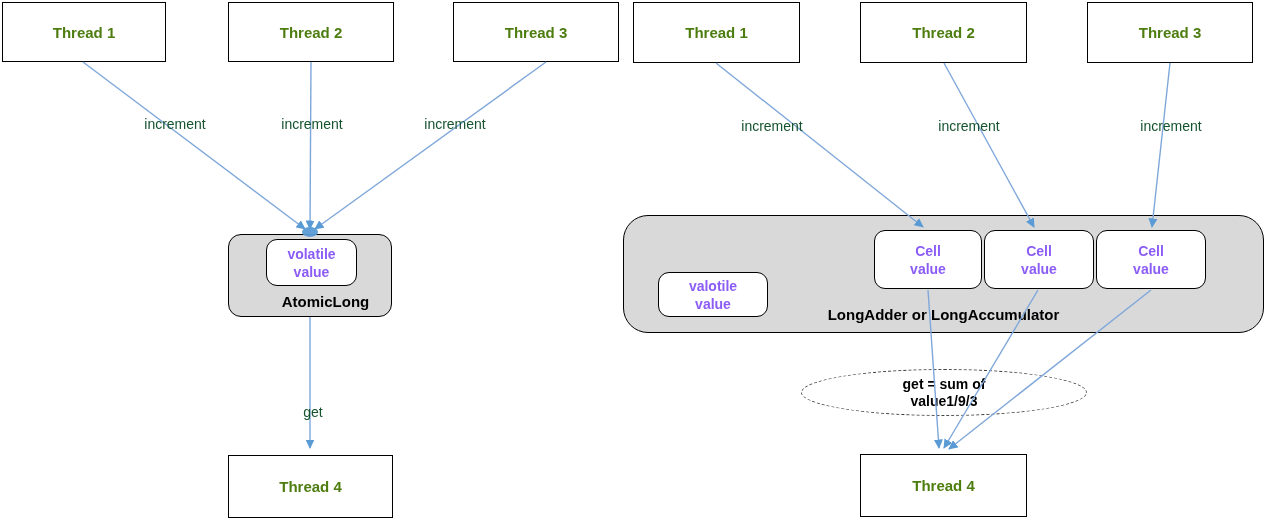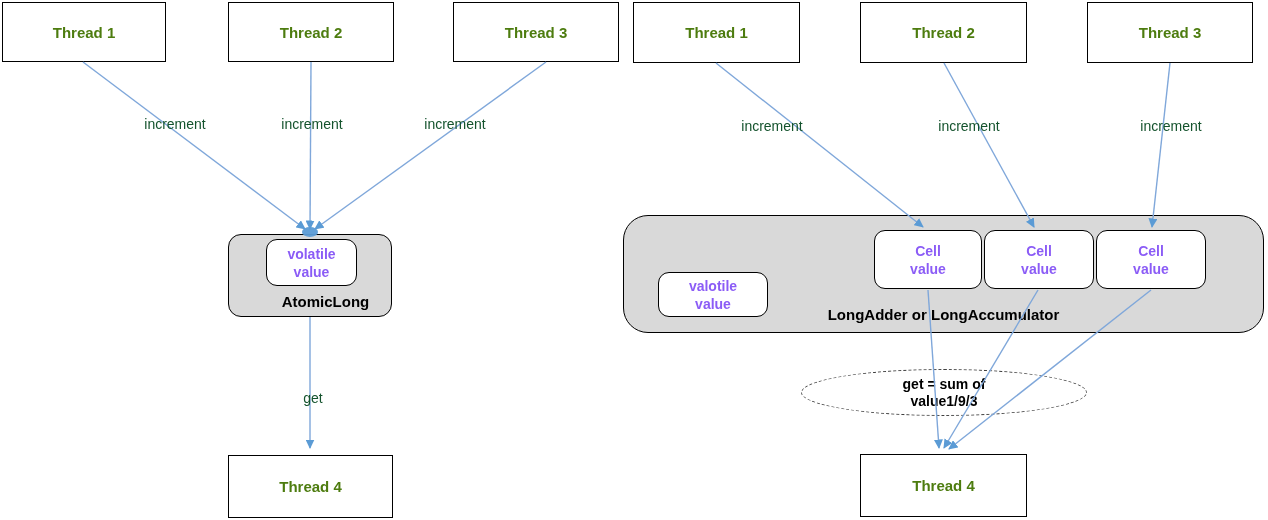--- a/index.html
+++ b/index.html
@@ -129,16 +129,16 @@
     <ellipse cx="310" cy="232" rx="8" ry="5" fill="#5b9bd5" opacity="0.95"></ellipse>
   </svg>
 
   <div class="layer" style="pointer-events:none;">
     <div class="edge-label" style="left:175px;top:124px;">increment</div>
     <div class="edge-label" style="left:312px;top:124px;">increment</div>
     <div class="edge-label" style="left:455px;top:124px;">increment</div>
     <div class="edge-label" style="left:772px;top:126px;">increment</div>
     <div class="edge-label" style="left:969px;top:126px;">increment</div>
     <div class="edge-label" style="left:1171px;top:126px;">increment</div>
-    <div class="edge-label" style="left:313px;top:398px;">get</div>
+    <div class="edge-label" style="left:313px;top:412px;">get</div>
   </div>
 
 </div>
 
 </body></html>

